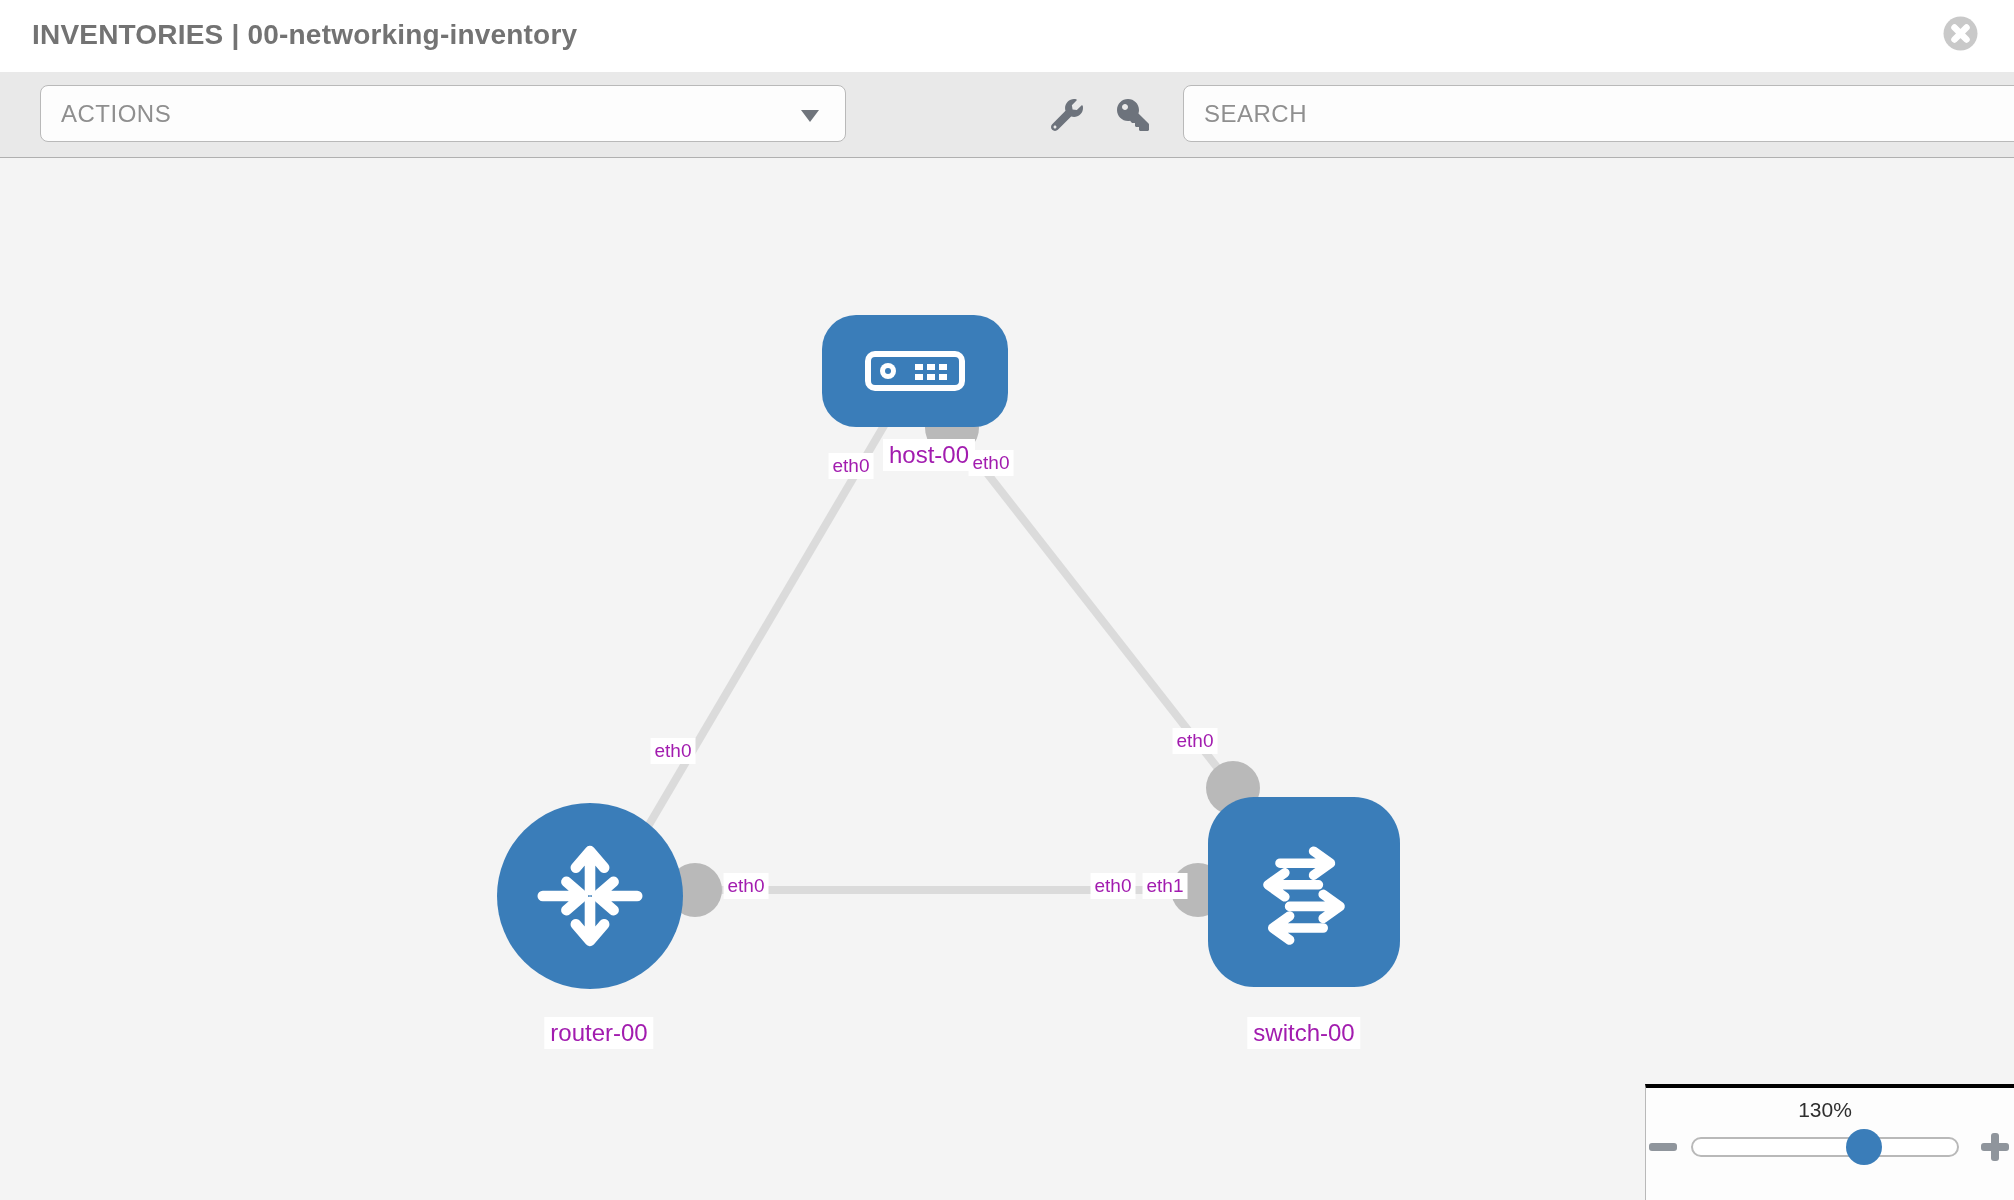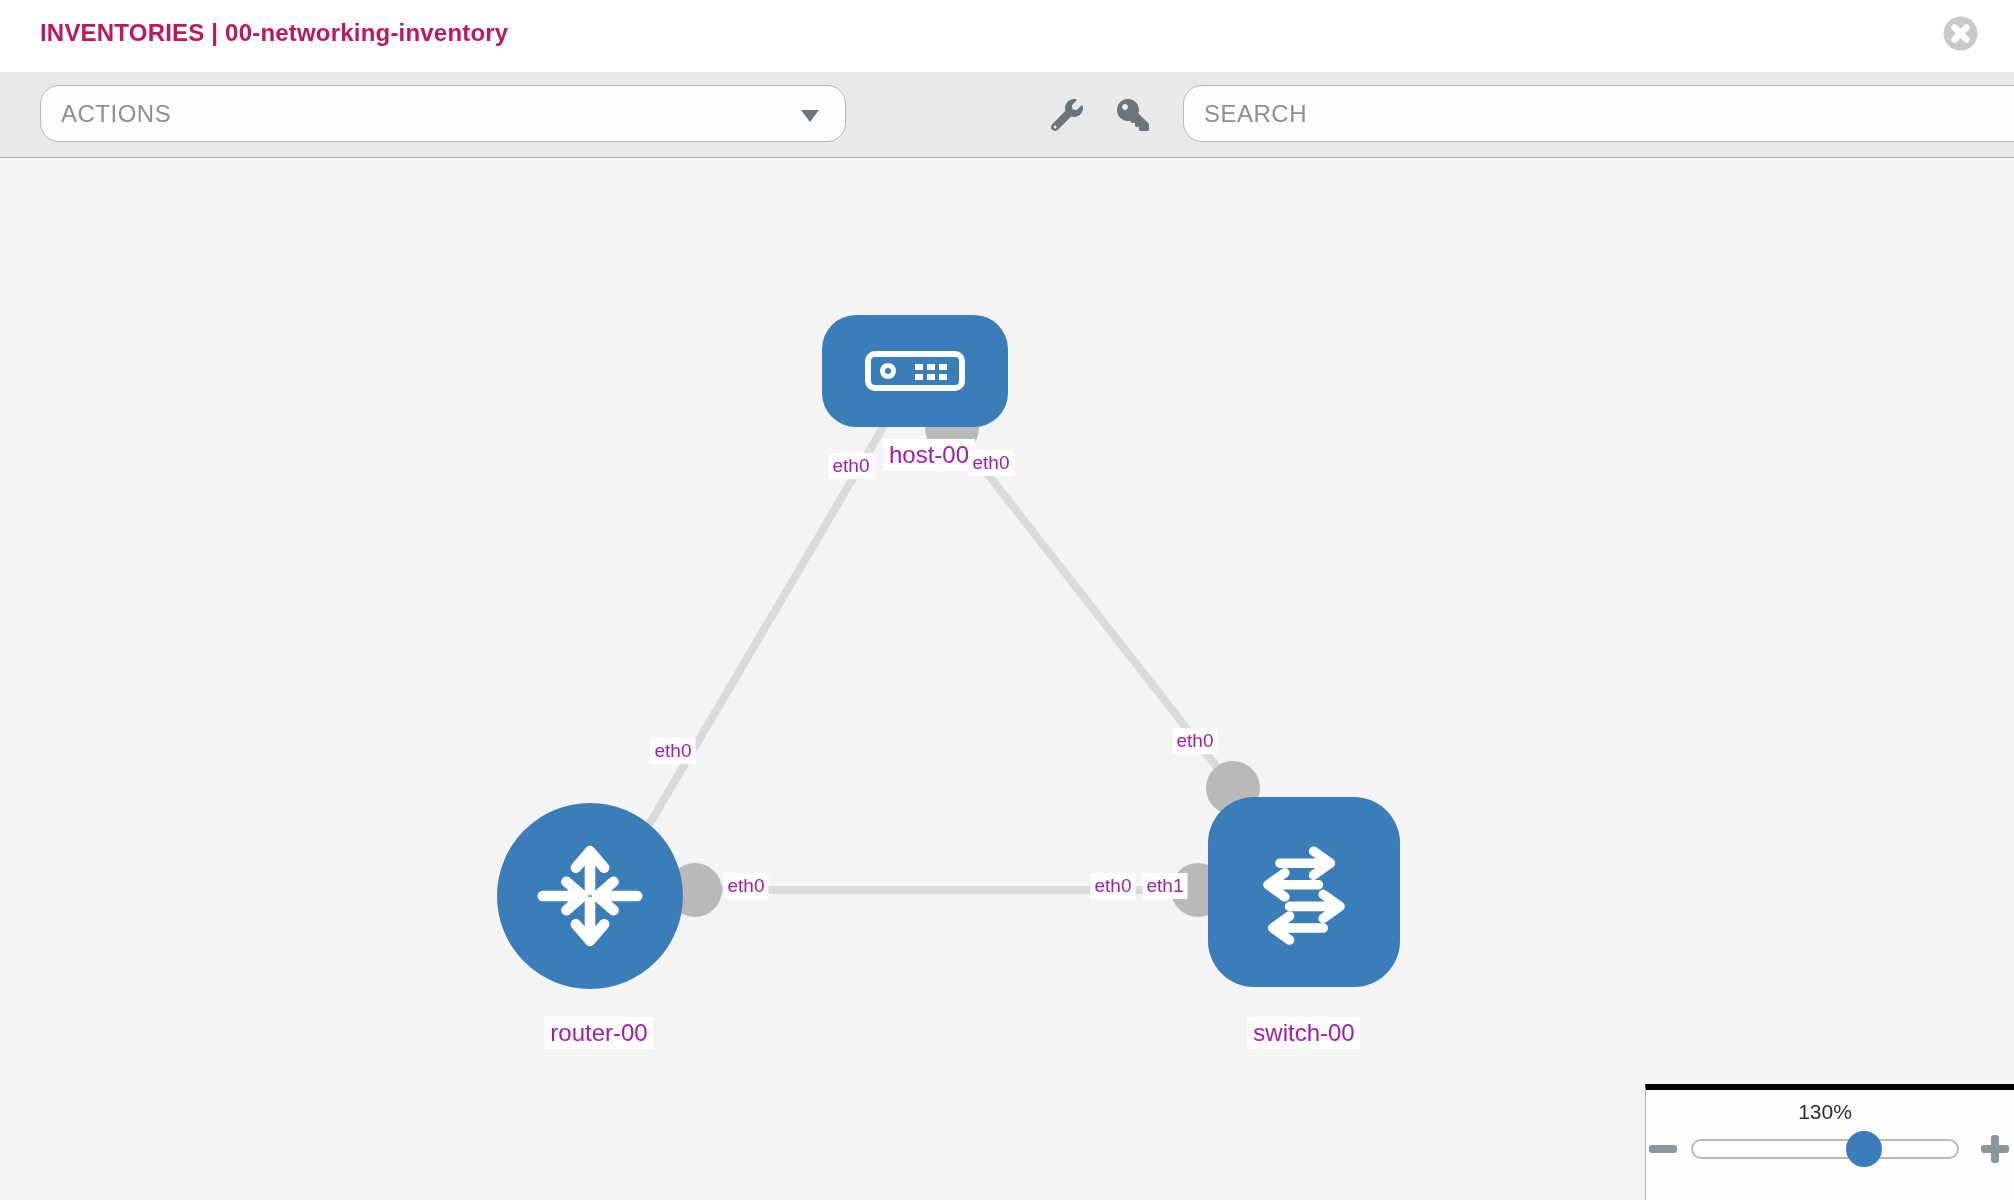--- a/index.html
+++ b/index.html
@@ -2,30 +2,30 @@
 <html><head>
 <meta charset="utf-8">
 <style>
   * { box-sizing: border-box; margin: 0; padding: 0; }
   html, body { width: 2014px; height: 1200px; overflow: hidden; background: #fff;
     font-family: "Liberation Sans", sans-serif; }
   .stage { position: absolute; inset: 0; width: 2014px; height: 1200px; }
 
   
   .header { position: absolute; left: 0; top: 0; width: 2014px; height: 72px; background: #ffffff; }
-  .page-title { position: absolute; left: 40px; top: 19px; font-size: 24px; font-weight: bold;
-    color: #be185d; letter-spacing: 0.2px; }
+  .page-title { position: absolute; left: 32px; top: 19px; font-size: 28px; font-weight: bold;
+    color: #737373; letter-spacing: 0.2px; }
   .close-btn { position: absolute; left: 1943px; top: 16px; width: 35px; height: 35px;
     cursor: pointer; border: none; background: transparent; padding: 0; }
 
   
   .toolbar { position: absolute; left: 0; top: 72px; width: 2014px; height: 86px;
     background: #e9e9e9; border-bottom: 1px solid #b0b0b0; }
   .select-box { position: absolute; top: 13px; height: 57px; background: #fdfdfd;
-    border: 1px solid #b9b9b9; border-radius: 19px; cursor: pointer; }
+    border: 1px solid #b9b9b9; border-radius: 8px; cursor: pointer; }
   .select-box .select-label { position: absolute; left: 20px; top: 0; line-height: 55px;
     font-size: 24px; color: #8f8f8f; letter-spacing: 0.5px; }
   .caret { position: absolute; right: 26px; top: 24px; width: 0; height: 0;
     border-left: 9px solid transparent; border-right: 9px solid transparent;
     border-top: 12px solid #70757c; }
   .actions-box { left: 40px; width: 806px; }
   .search-box { left: 1183px; width: 897px; }
   .tool-icon-btn { position: absolute; top: 24px; width: 40px; height: 40px; border: none;
     background: transparent; cursor: pointer; padding: 0; }
   .wrench-btn { left: 1047px; }
@@ -42,21 +42,21 @@
   .node-router { left: 497px; top: 645px; width: 186px; height: 186px; border-radius: 50%; }
   .node-switch { left: 1208px; top: 639px; width: 192px; height: 190px; border-radius: 46px; }
 
   .vis-label { position: absolute; transform: translate(-50%, -50%); background: #ffffff;
     color: #a21caf; white-space: nowrap; padding: 2px 6px; }
   .node-label { font-size: 24px; }
   .if-label { font-size: 19px; padding: 2px 4px; }
 
   
   .zoom-panel { position: absolute; left: 1645px; top: 1084px; width: 369px; height: 116px;
-    background: #fdfdfd; border-top: 6px solid #000000; border-left: 1px solid #b9b9b9; }
+    background: #fdfdfd; border-top: 4px solid #000000; border-left: 1px solid #b9b9b9; }
   .zoom-level { position: absolute; left: 45px; top: 10px; width: 268px; text-align: center;
     font-size: 21px; color: #2f2f2f; }
   .zoom-track { position: absolute; left: 45px; top: 49px; width: 268px; height: 20px;
     background: #ffffff; border: 2px solid #b9b9b9; border-radius: 10px; cursor: pointer; }
   .zoom-thumb { position: absolute; left: 200px; top: 41px; width: 36px; height: 36px;
     border-radius: 50%; background: #3a7db9; cursor: grab; }
   .zoom-minus { position: absolute; left: 3px; top: 55px; width: 28px; height: 8px; border: none;
     background: #8f959c; border-radius: 3px; cursor: pointer; padding: 0; }
   .zoom-plus { position: absolute; left: 331px; top: 41px; width: 36px; height: 36px; border: none;
     background: transparent; cursor: pointer; padding: 0; }

